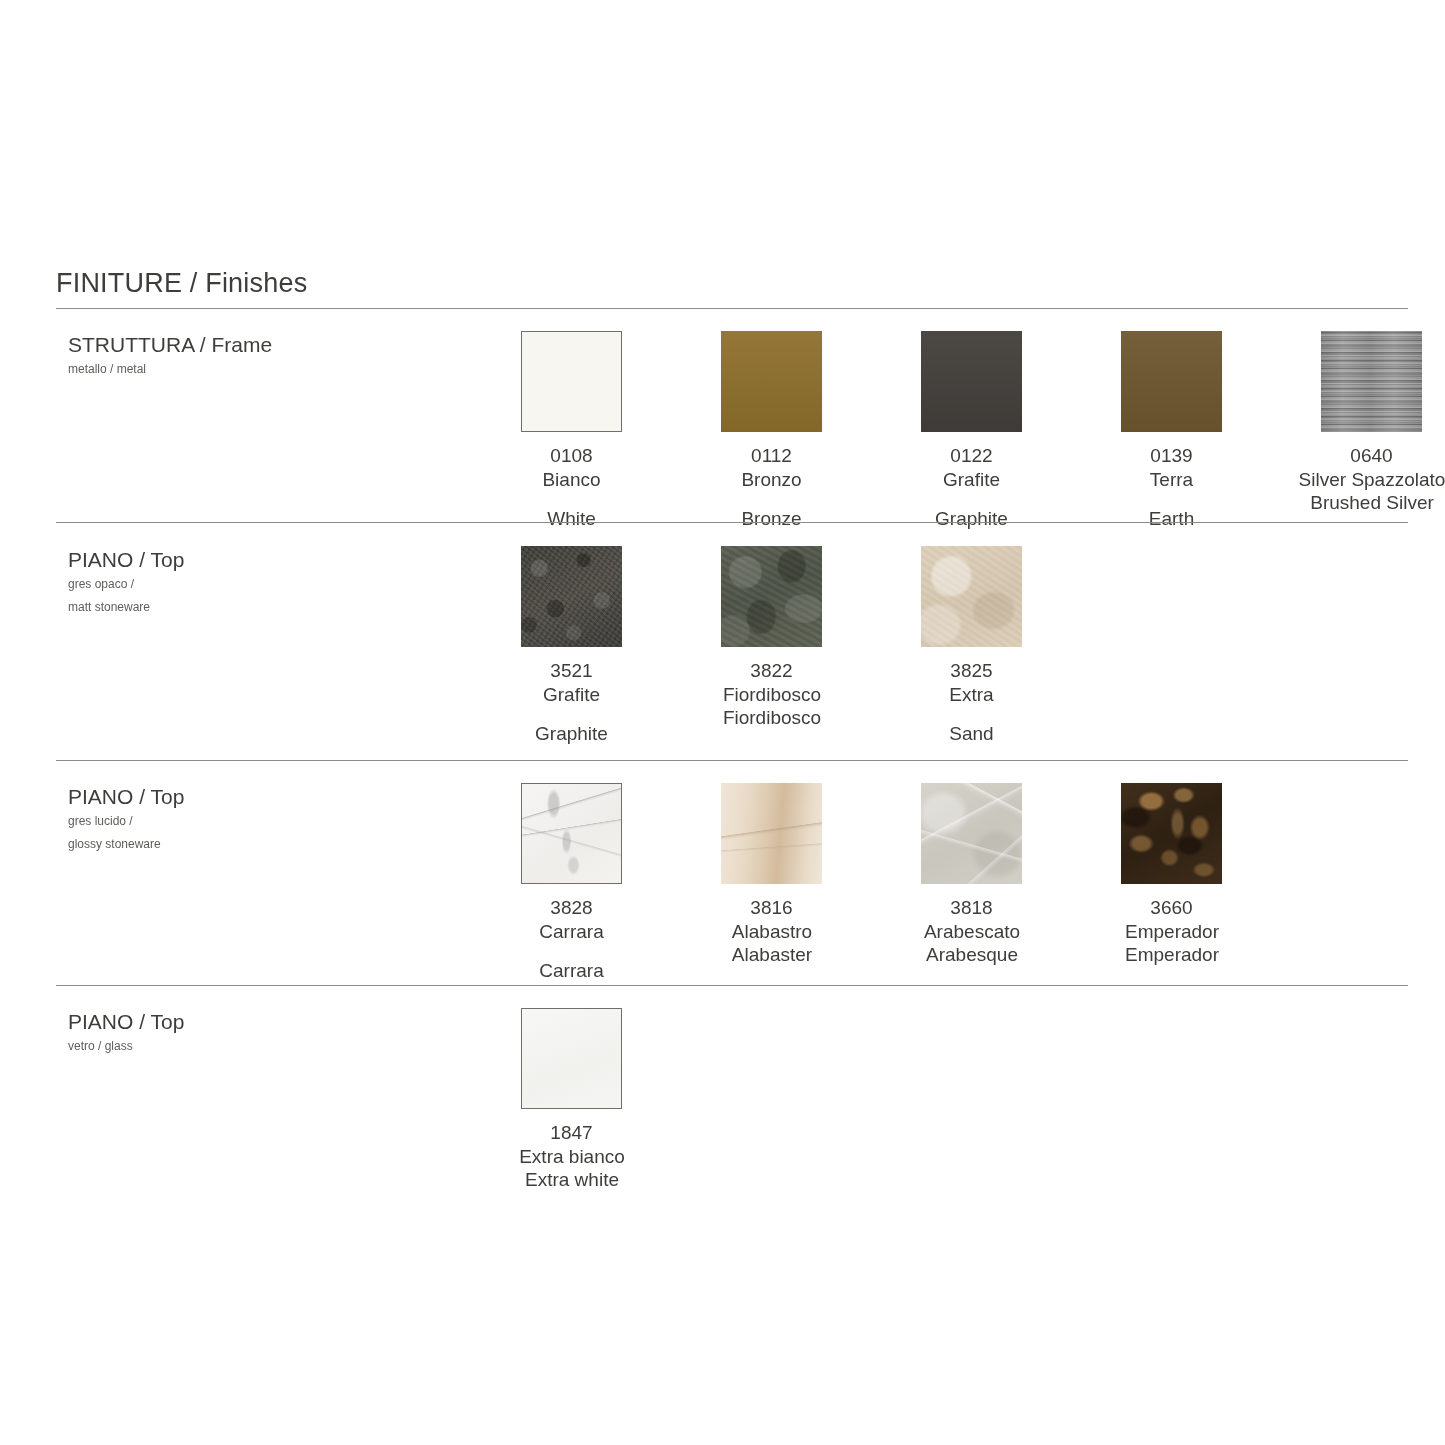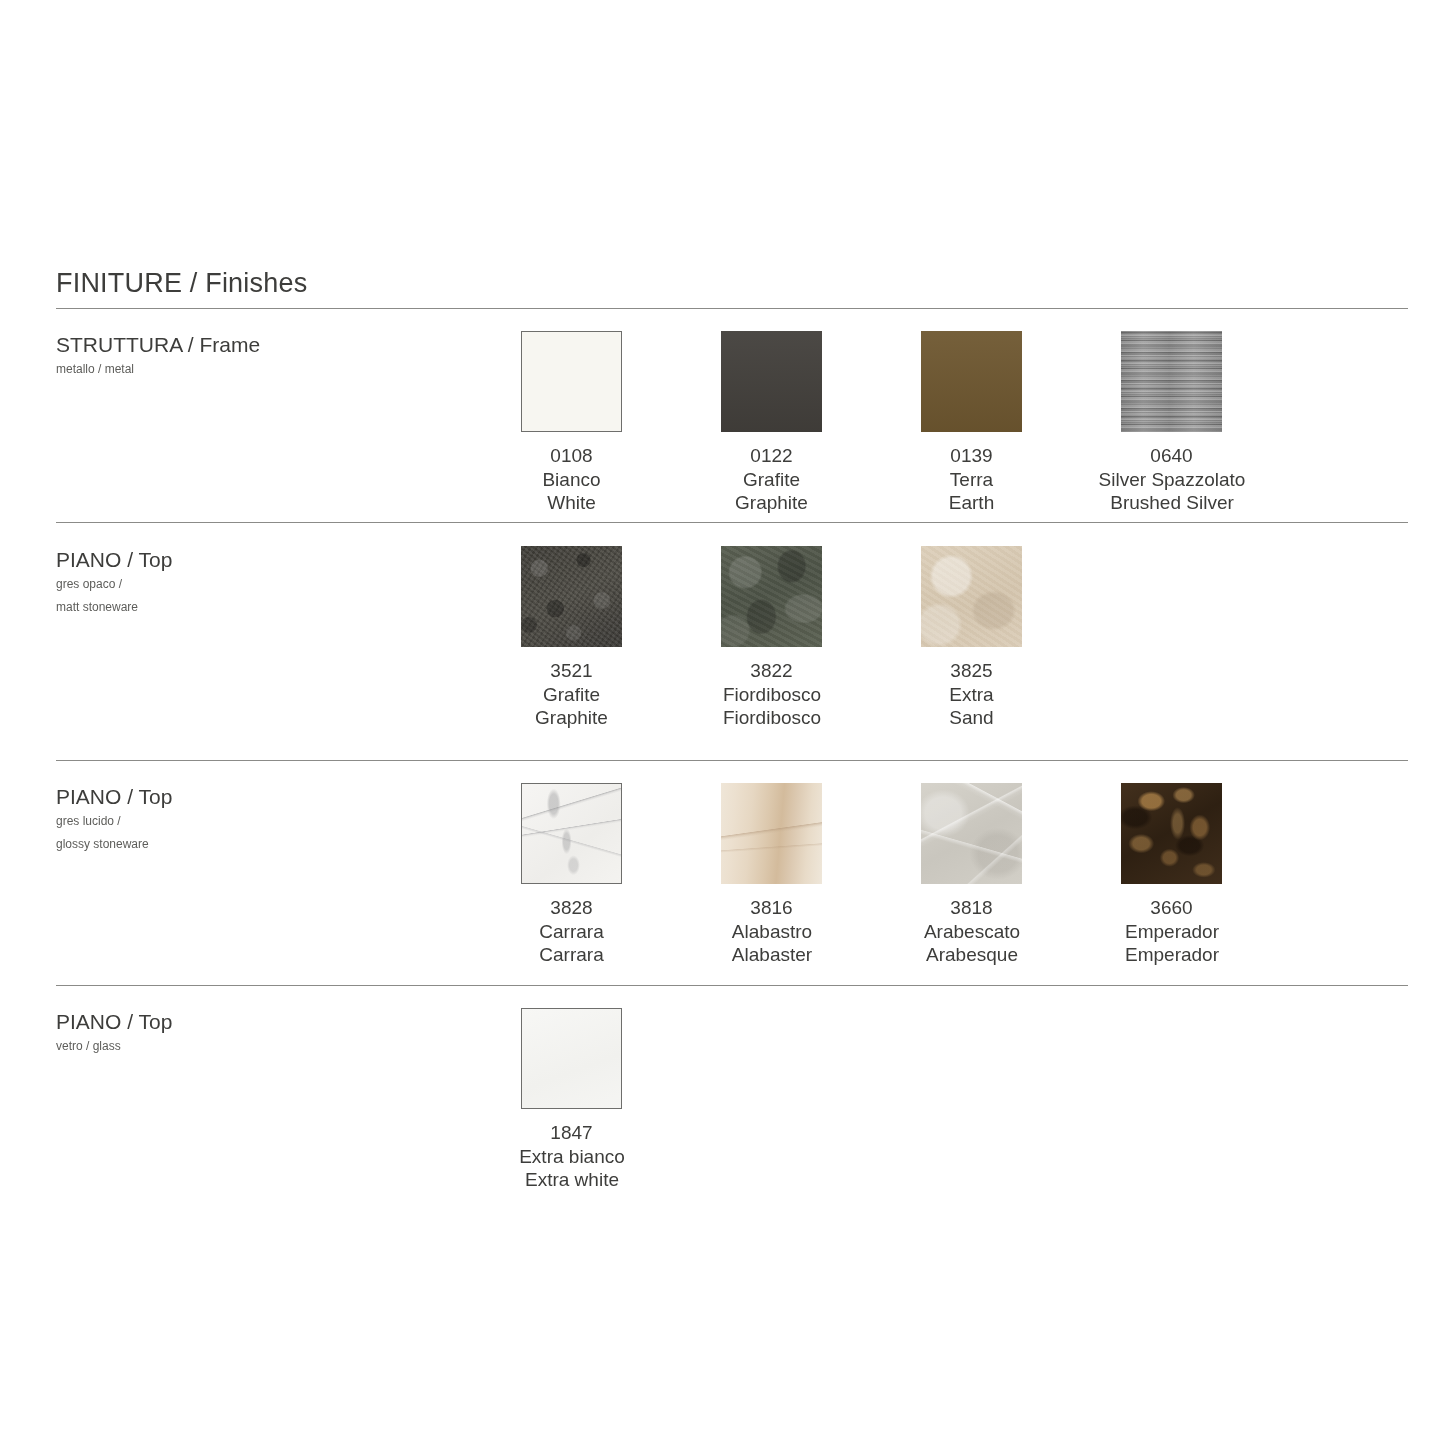--- a/index.html
+++ b/index.html
@@ -46,21 +46,21 @@
   }
 
   .row {
     position: absolute;
     left: 56px;
     width: 1352px;
   }
 
   .row-label {
     position: absolute;
-    left: 0;
+    left: 12px;
     top: 0;
     width: 350px;
   }
   .row-label .primary {
     font-size: 21px;
     line-height: 27px;
     color: #3d3d3b;
     white-space: nowrap;
   }
   .row-label .secondary {
@@ -102,21 +102,21 @@
     width: 101px;
     text-align: center;
     margin-top: 12px;
     font-size: 19px;
     line-height: 23.5px;
     color: #3d3d3b;
     white-space: nowrap;
   }
   .chip-caption .code { display: block; }
   .chip-caption .it { display: block; }
-  .chip-caption .en { display: block; }
+  .chip-caption .en { display: block; margin-top: 16px; }
 
   
   .chip-caption .it, .chip-caption .en {
     position: relative;
   }
   .cap-wide {
     width: 101px;
     position: relative;
   }
   .cap-wide span {
@@ -257,20 +257,28 @@
 
       <div class="swatch-cell">
         <div class="chip bordered tex-white"></div>
         <div class="chip-caption">
           <span class="code">0108</span>
           <span class="it">Bianco</span>
           <span class="en">White</span>
         </div>
       </div>
 
+      <div class="swatch-cell">
+        <div class="chip tex-bronze"></div>
+        <div class="chip-caption">
+          <span class="code">0112</span>
+          <span class="it">Bronzo</span>
+          <span class="en">Bronze</span>
+        </div>
+      </div>
 
       <div class="swatch-cell">
         <div class="chip tex-graphite"></div>
         <div class="chip-caption">
           <span class="code">0122</span>
           <span class="it">Grafite</span>
           <span class="en">Graphite</span>
         </div>
       </div>
 

